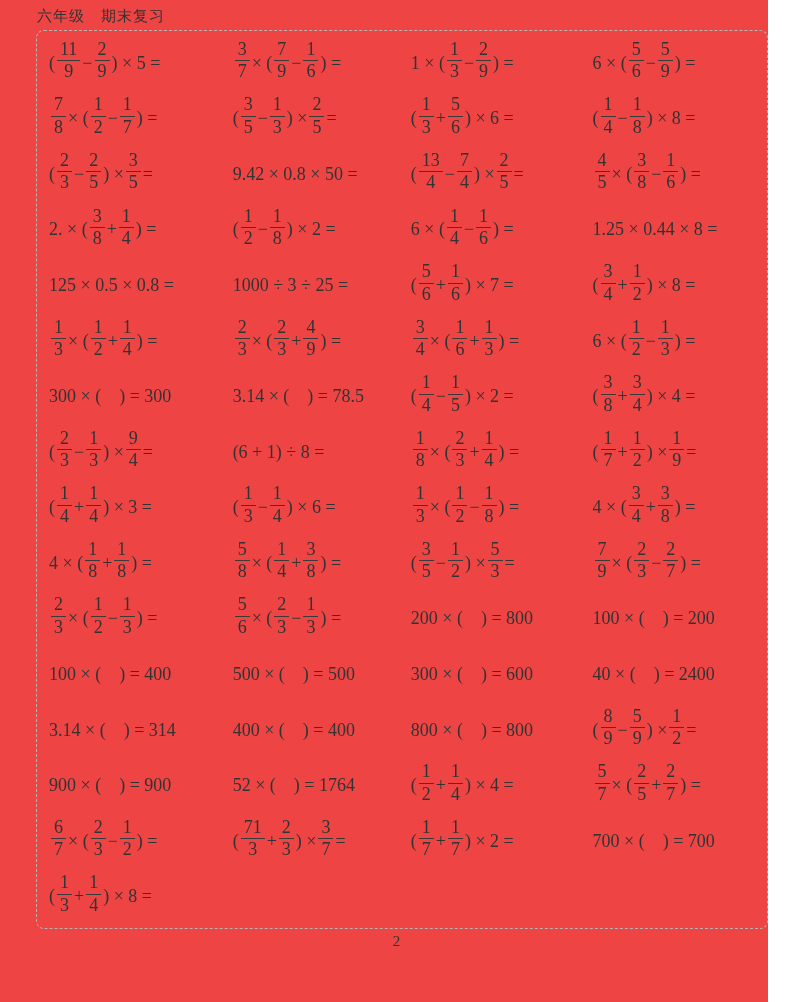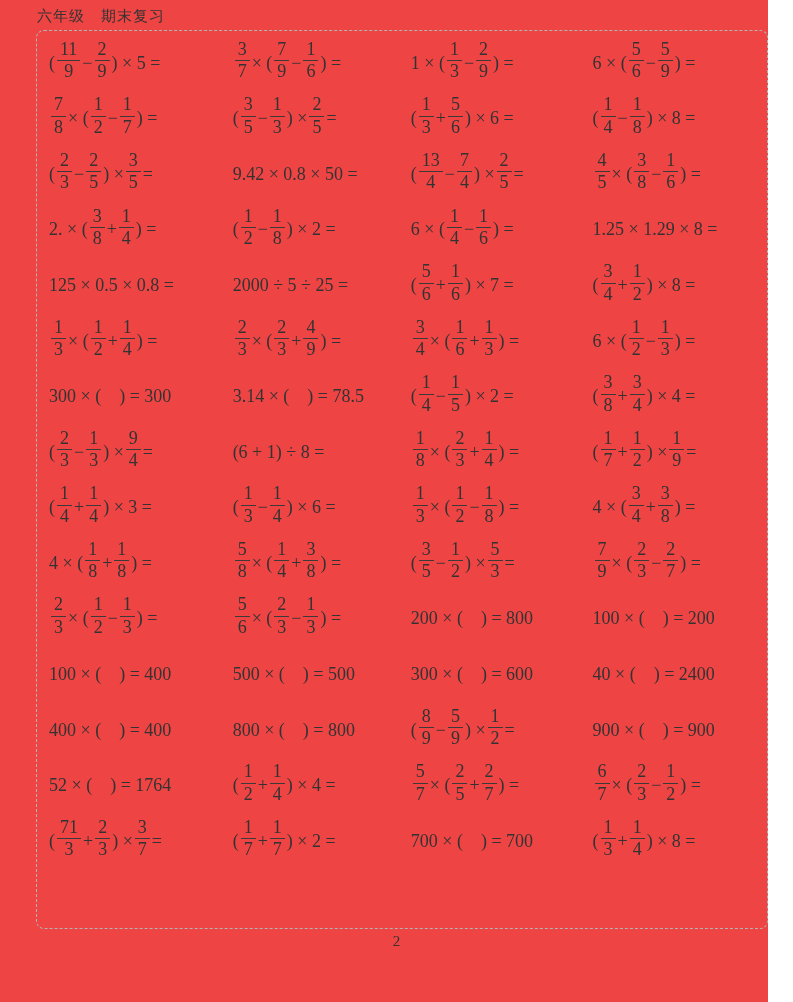--- a/index.html
+++ b/index.html
@@ -261,27 +261,27 @@
             <span class="fden">4</span>
           </span>
           <span class="tok"> − </span>
           <span class="frac">
             <span class="fnum">1</span>
             <span class="fden">6</span>
           </span>
           <span class="tok">) =</span>
         </div>
         <div class="cell">
-          <span class="tok">1.25 × 1.29 × 8 =</span>
+          <span class="tok">1.25 × 0.44 × 8 =</span>
         </div>
         <div class="cell">
           <span class="tok">125 × 0.5 × 0.8 =</span>
         </div>
         <div class="cell">
-          <span class="tok">2000 ÷ 5 ÷ 25 =</span>
+          <span class="tok">1000 ÷ 3 ÷ 25 =</span>
         </div>
         <div class="cell">
           <span class="tok">(</span>
           <span class="frac">
             <span class="fnum">5</span>
             <span class="fden">6</span>
           </span>
           <span class="tok"> + </span>
           <span class="frac">
             <span class="fnum">1</span>
@@ -619,20 +619,23 @@
           <span class="tok">100 × (　) = 400</span>
         </div>
         <div class="cell">
           <span class="tok">500 × (　) = 500</span>
         </div>
         <div class="cell">
           <span class="tok">300 × (　) = 600</span>
         </div>
         <div class="cell">
           <span class="tok">40 × (　) = 2400</span>
+        </div>
+        <div class="cell">
+          <span class="tok">3.14 × (　) = 314</span>
         </div>
         <div class="cell">
           <span class="tok">400 × (　) = 400</span>
         </div>
         <div class="cell">
           <span class="tok">800 × (　) = 800</span>
         </div>
         <div class="cell">
           <span class="tok">(</span>
           <span class="frac">

